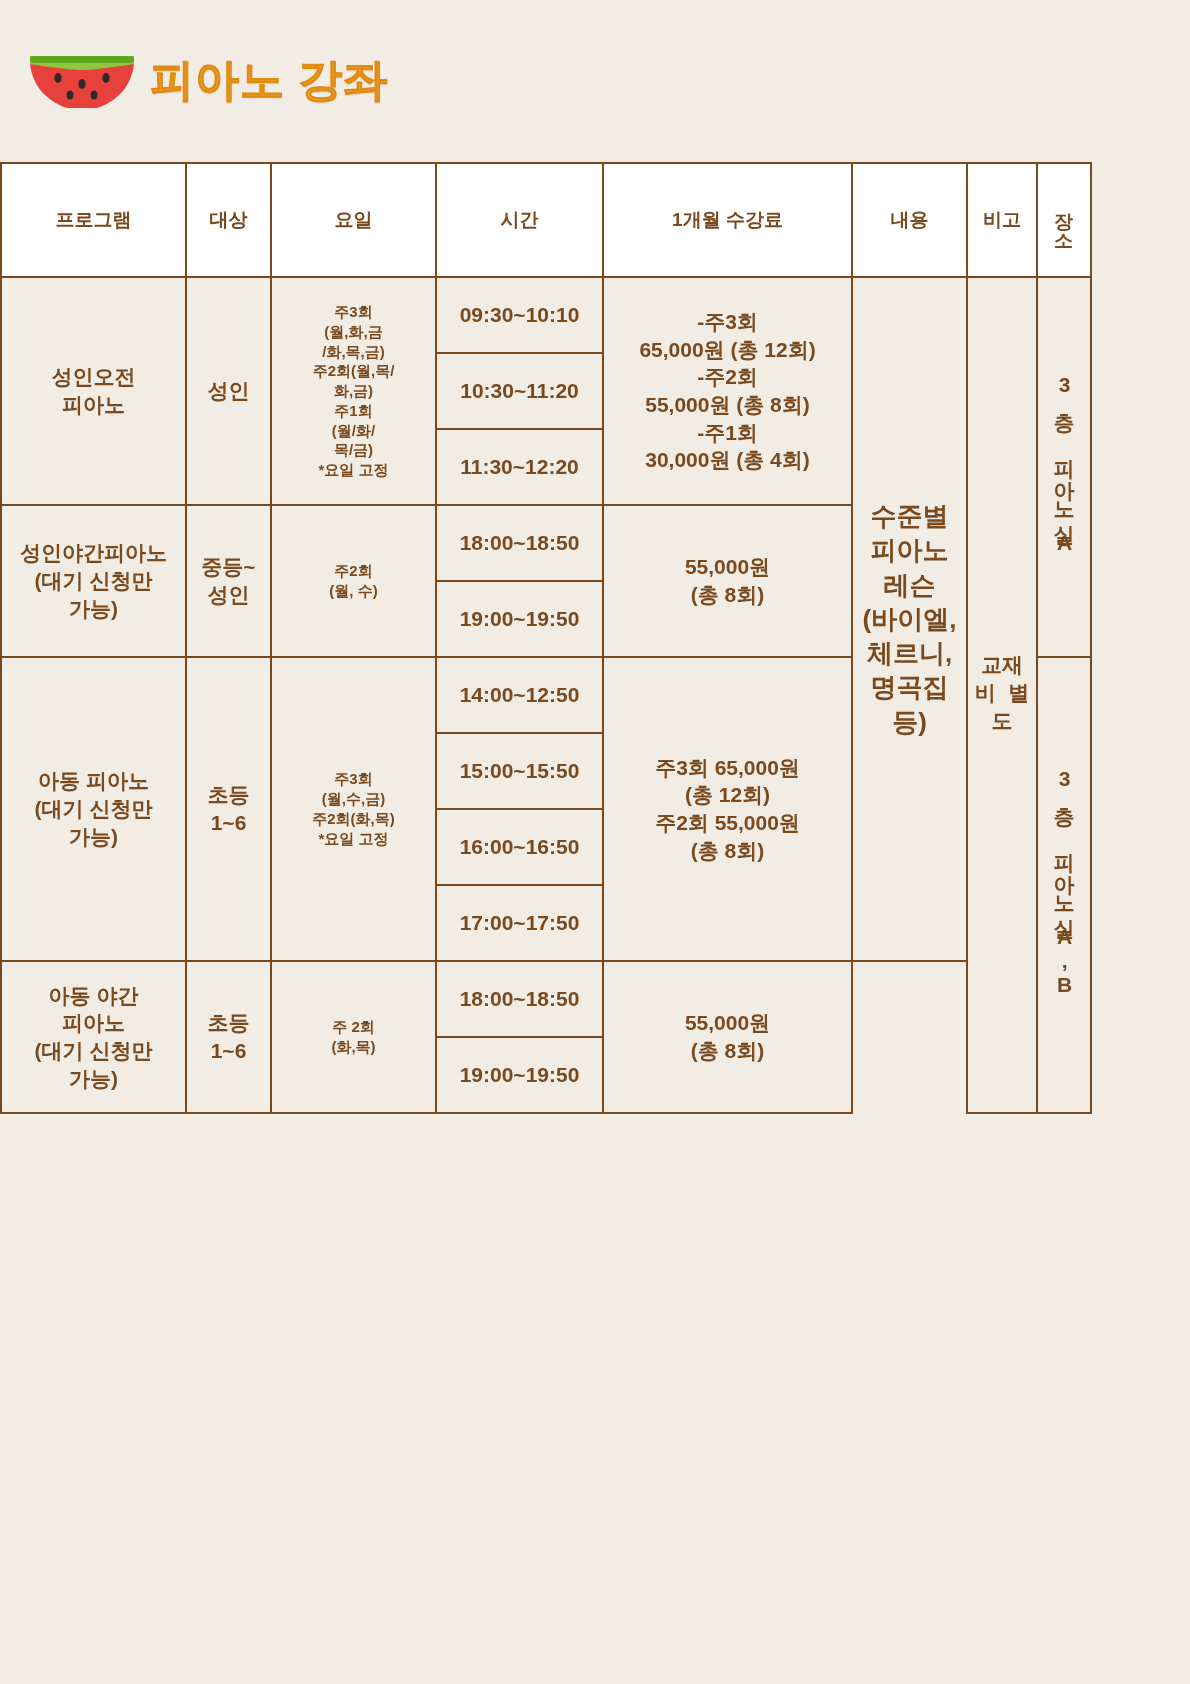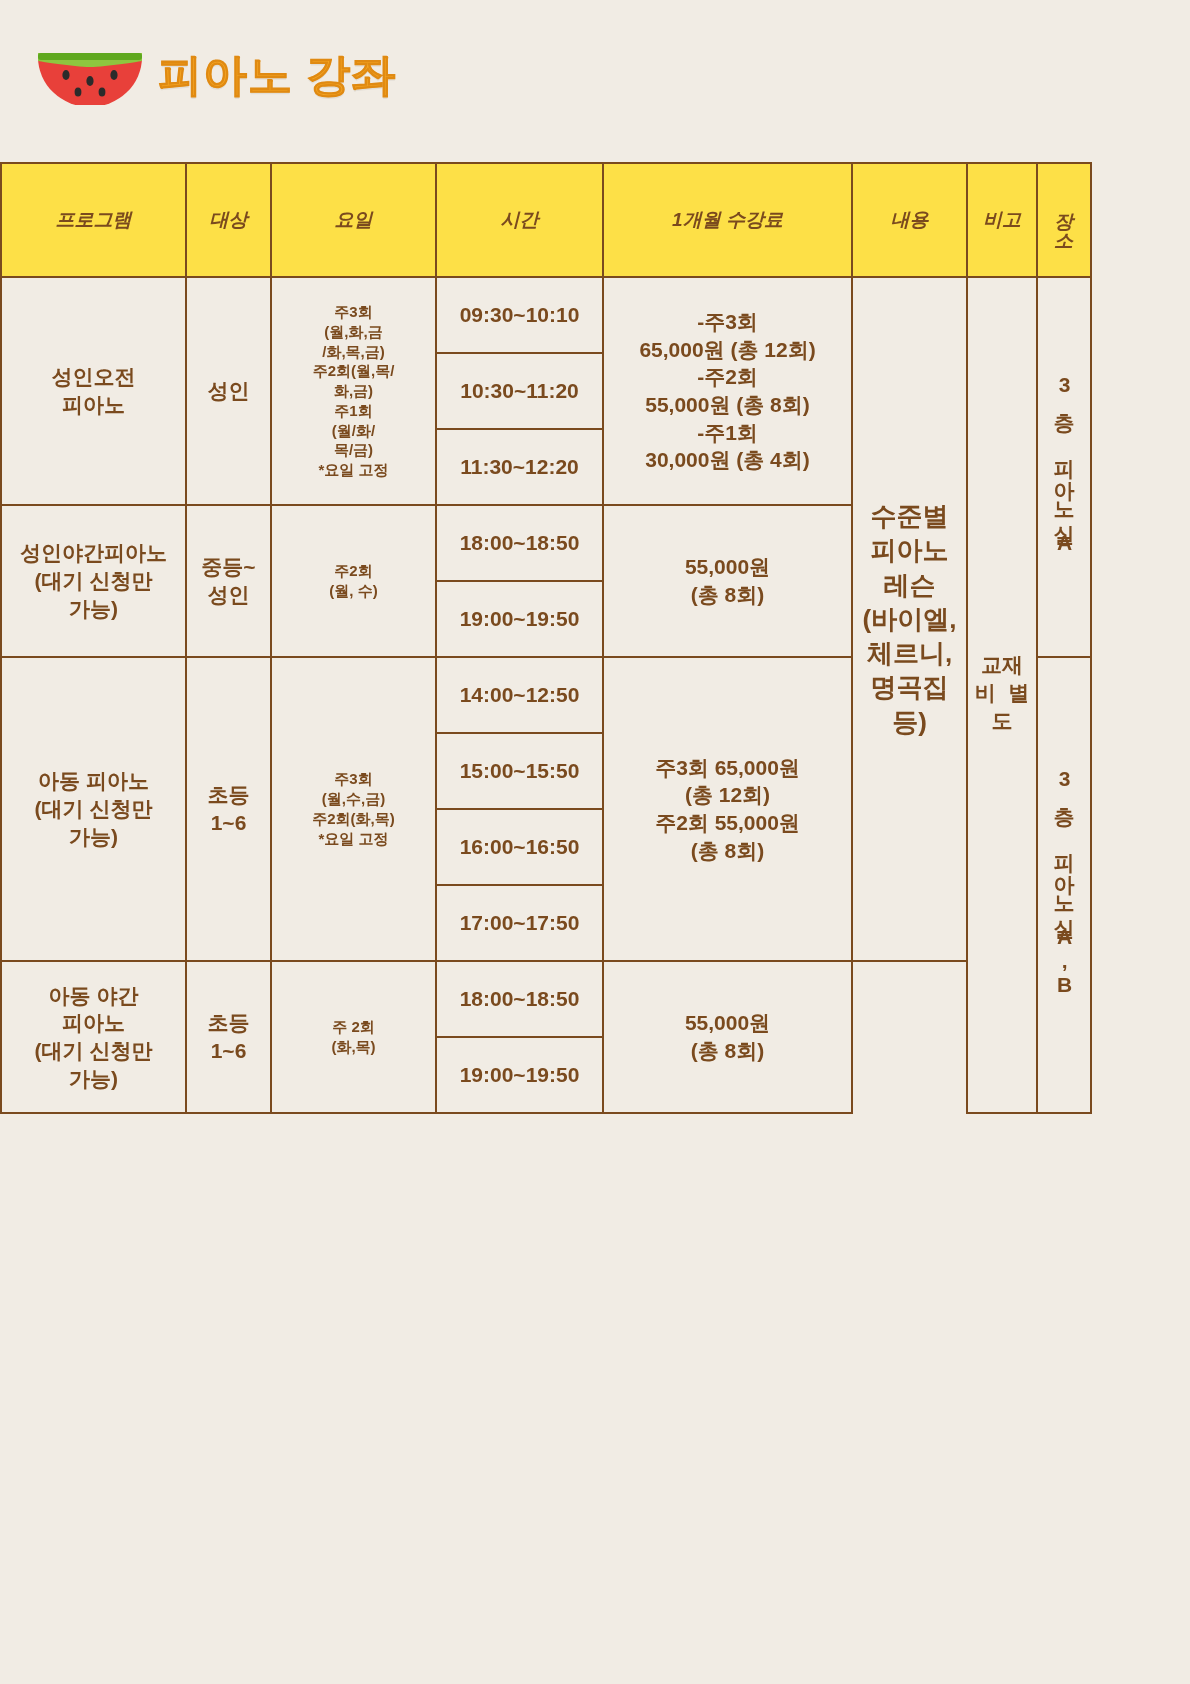--- a/index.html
+++ b/index.html
@@ -17,26 +17,25 @@
   }
   .page {
     position: relative;
     width: 1190px;
     height: 1684px;
     box-sizing: border-box;
   }
   
   .title-bar {
     display: flex;
-    align-items: flex-end;
+    align-items: center;
     gap: 14px;
-    padding: 55px 0 0 14px;
+    padding: 55px 0 0 28px;
     height: 105px;
     box-sizing: border-box;
-    margin-left: 22px;
   }
   .watermelon {
     width: 108px;
     height: 56px;
     position: relative;
     flex: 0 0 auto;
   }
   .title-text {
     font-size: 44px;
     font-weight: bold;
@@ -58,26 +57,25 @@
   table.schedule td, table.schedule th {
     border: 2px solid #7a4a1e;
     text-align: center;
     vertical-align: middle;
     font-weight: bold;
     color: #7a4a1e;
     padding: 4px 6px;
     line-height: 1.32;
   }
   thead th {
-    background: #fde047;
+    background: #ffffff;
     color: #6b3f17;
     font-size: 19px;
     height: 100px;
     padding: 6px 2px;
-    font-style: italic;
   }
   th.vertical {
     writing-mode: vertical-rl;
     text-orientation: upright;
     letter-spacing: 2px;
     padding: 6px 0;
   }
   td.program {
     font-size: 21px;
     line-height: 1.5;

